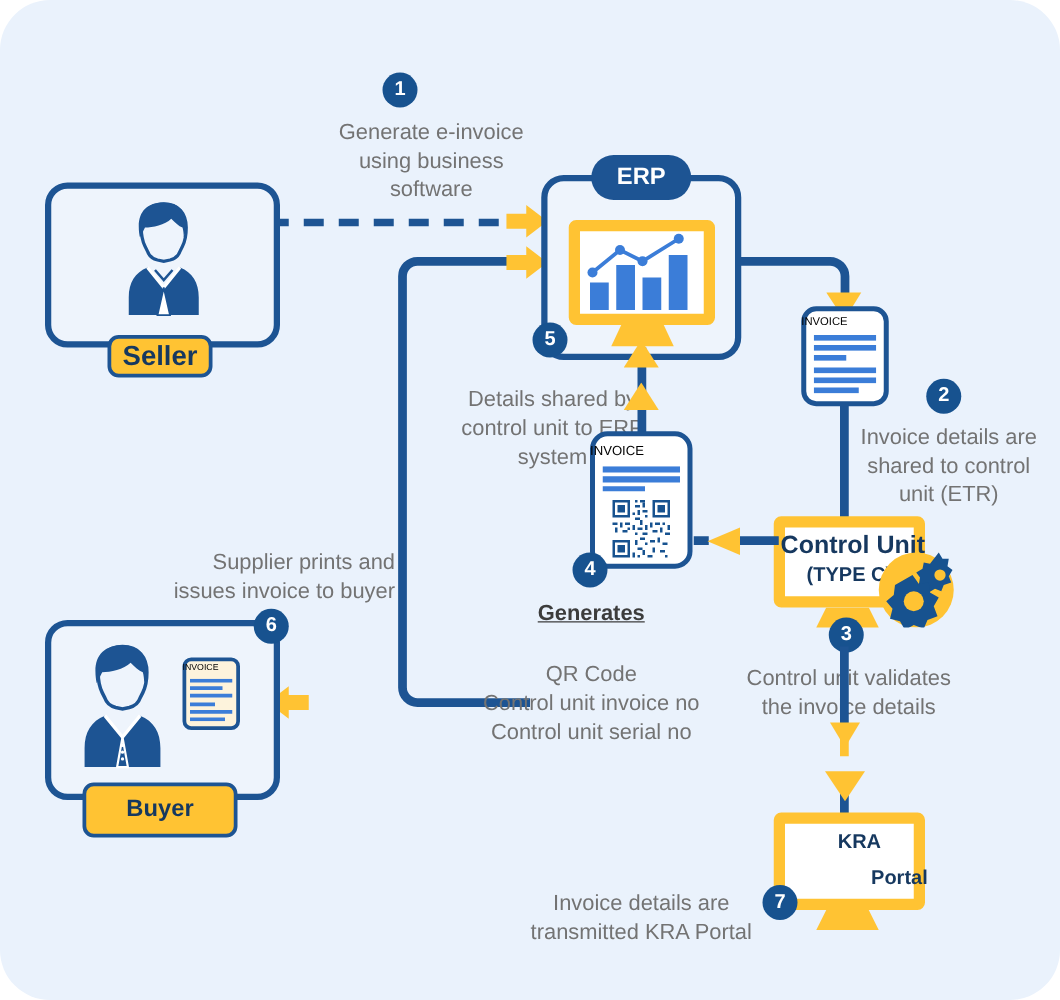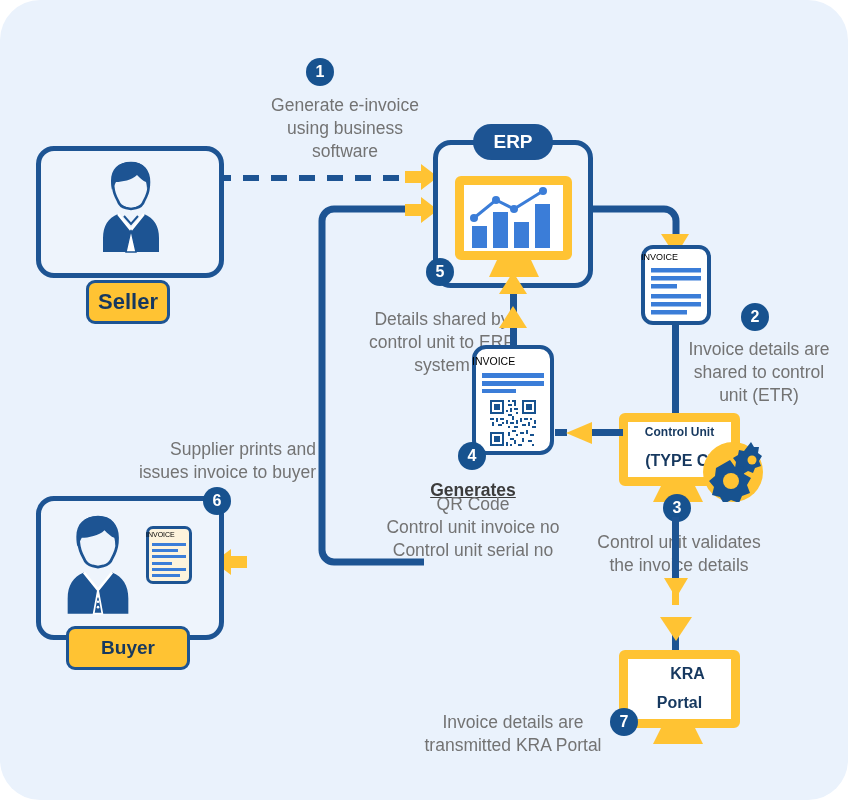--- a/index.html
+++ b/index.html
@@ -40,21 +40,21 @@
   <div class="abs card" style="left:36px;top:146px;width:188px;height:132px;"></div>
   <svg class="abs" style="left:100px;top:160px;" width="62" height="96" viewBox="0 0 62 96">
     <path d="M31 3 C19 3 13 11 13 22 c0 6 1 11 3 15 l2 4 c1 3 4 6 8 7 l5 1 5-1 c4-1 7-4 8-7 l2-4 c2-4 3-9 3-15 0-11-6-19-18-19 z" fill="none" stroke="#1d5493" stroke-width="2.6"></path>
     <path d="M31 2 C18 2 11 9 11 21 c0 4 .5 7 1 9 l4-8 c6 0 16-2 21-7 3 3 6 6 9 7 .6 2 1 5 1 8 l2-7 C50 11 44 2 31 2 z" fill="#1d5493"></path>
     <path d="M18 54 C8 58 3 66 3 78 v14 h56 V78 c0-12-5-20-15-24 l-13 16 z" fill="#1d5493"></path>
     <path d="M18 54 l13 16 13-16" fill="none" stroke="#fff" stroke-width="2.4"></path>
     <path d="M31 70 l-5 22 h10 z" fill="#fff"></path>
     <path d="M31 70 l-5 22 h10 z" fill="none" stroke="#1d5493" stroke-width="1.4"></path>
     <path d="M24 56 l7 8 7-8" fill="none" stroke="#1d5493" stroke-width="2"></path>
   </svg>
-  <div class="abs pill" style="left:86px;top:280px;width:84px;height:44px;text-align:center;">Seller</div>
+  <div class="abs pill" style="left:86px;top:268px;width:84px;height:34px;text-align:center;">Seller</div>
 
   <svg class="abs" style="left:314px;top:200px;" width="130" height="382">
     <path d="M96 9 H20 a12 12 0 0 0 -12 12 V350 a12 12 0 0 0 12 12 H110" fill="none" stroke="#1d5493" stroke-width="7" stroke-linecap="butt"></path>
   </svg>
   <svg class="abs" style="left:405px;top:196px;" width="34" height="28">
     <path d="M0,8 L16,8 L16,1 L33,14 L16,27 L16,20 L0,20 Z" fill="#ffc333"></path>
   </svg>
   <svg class="abs" style="left:214px;top:548px;" width="34" height="28">
     <path d="M33,8 L17,8 L17,1 L0,14 L17,27 L17,20 L33,20 Z" fill="#ffc333"></path>
   </svg>
@@ -110,21 +110,21 @@
   </svg>
 
   <div class="abs line-b" style="left:672px;top:323px;width:7px;height:95px;"></div>
 
   <div class="abs num" style="left:741px;top:303px;">2</div>
   <div class="abs txt" style="left:676px;top:338px;width:166px;">Invoice details are
 shared to control
 unit (ETR)</div>
 
   <div class="abs mon-frame" style="left:619px;top:413px;width:121px;height:73px;"></div>
-  <div class="abs" style="left:619px;top:425px;width:121px;text-align:center;color:#16385f;font-weight:bold;font-size:12px;">Control Unit</div>
+  <div class="abs" style="left:619px;top:425px;width:121px;text-align:right;color:#16385f;font-weight:bold;font-size:20px;">Control Unit</div>
   <div class="abs" style="left:619px;top:452px;width:121px;text-align:center;color:#16385f;font-weight:bold;font-size:16px;">(TYPE C)</div>
   <svg class="abs" style="left:651px;top:486px;" width="54" height="17">
     <path d="M10,0 H44 L52,16 H2 Z" fill="#ffc333"></path>
   </svg>
   <svg class="abs" style="left:700px;top:440px;" width="70" height="62" viewBox="0 0 70 62">
     <circle cx="33" cy="32" r="30" fill="#ffc333"></circle>
     <g fill="#17528f">
       <path d="M51 2 l3 5 5 0 -1 6 4 3 -3 5 2 5 -6 2 -2 5 -5-2 -5 3 -3-5 -5-1 1-6 -3-4 5-3 1-5 5 1 z"></path>
       <circle cx="52" cy="20" r="4.5" fill="#ffc333"></circle>
       <path d="M30 20 l5 7 8-1 1 8 7 4 -4 7 3 8 -8 3 -3 7 -8-3 -7 4 -4-7 -8-2 2-8 -5-6 6-5 1-8 z"></path>
@@ -143,21 +143,21 @@
   </svg>
   <svg class="abs" style="left:663px;top:577px;" width="26" height="22">
     <path d="M13,21 L25,1 L1,1 Z" fill="#ffc333"></path>
   </svg>
   <svg class="abs" style="left:659px;top:614px;" width="34" height="28">
     <path d="M17,27 L33,3 L1,3 Z" fill="#ffc333"></path>
   </svg>
 
   <div class="abs mon-frame" style="left:619px;top:650px;width:121px;height:78px;"></div>
   <div class="abs" style="left:619px;top:665px;width:121px;text-align:center;color:#16385f;font-weight:bold;font-size:16px;padding-left:8px;">KRA</div>
-  <div class="abs" style="left:619px;top:694px;width:121px;text-align:center;color:#16385f;font-weight:bold;font-size:16px;">Portal</div>
+  <div class="abs" style="left:619px;top:694px;width:121px;text-align:center;color:#16385f;font-weight:bold;font-size:16px;padding-left:40px;">Portal</div>
   <svg class="abs" style="left:651px;top:728px;" width="54" height="17">
     <path d="M10,0 H44 L52,16 H2 Z" fill="#ffc333"></path>
   </svg>
 
   <div class="abs num" style="left:610px;top:708px;">7</div>
   <div class="abs txt" style="left:418px;top:711px;width:190px;">Invoice details are
 transmitted KRA Portal</div>
 
   <div class="abs line-b" style="left:588px;top:429px;width:35px;height:7px;"></div>
   <div class="abs line-b" style="left:555px;top:429px;width:12px;height:7px;"></div>
@@ -228,21 +228,21 @@
         <rect x="17" y="20" width="1" height="2"></rect>
       <rect x="20" y="21" width="2" height="1"></rect>
         <rect x="22" y="23" width="1" height="1"></rect>
       <rect x="15" y="23" width="2" height="1"></rect>
         <rect x="11" y="23" width="1" height="1"></rect>
     </g>
   </svg>
   <div class="abs num" style="left:458px;top:442px;">4</div>
 
   <div class="abs gen-ttl" style="left:408px;top:480px;width:130px;">Generates</div>
-  <div class="abs txt" style="left:368px;top:493px;width:210px;">QR Code
+  <div class="abs txt" style="left:368px;top:528px;width:210px;">QR Code
 Control unit invoice no
 Control unit serial no</div>
 
   <div class="abs txt" style="left:116px;top:438px;width:200px;text-align:right;">Supplier prints and
 issues invoice to buyer</div>
 
   <div class="abs card" style="left:36px;top:496px;width:188px;height:144px;"></div>
   <div class="abs num" style="left:203px;top:487px;">6</div>
 
   <svg class="abs" style="left:62px;top:514px;" width="72" height="104" viewBox="0 0 62 96">

